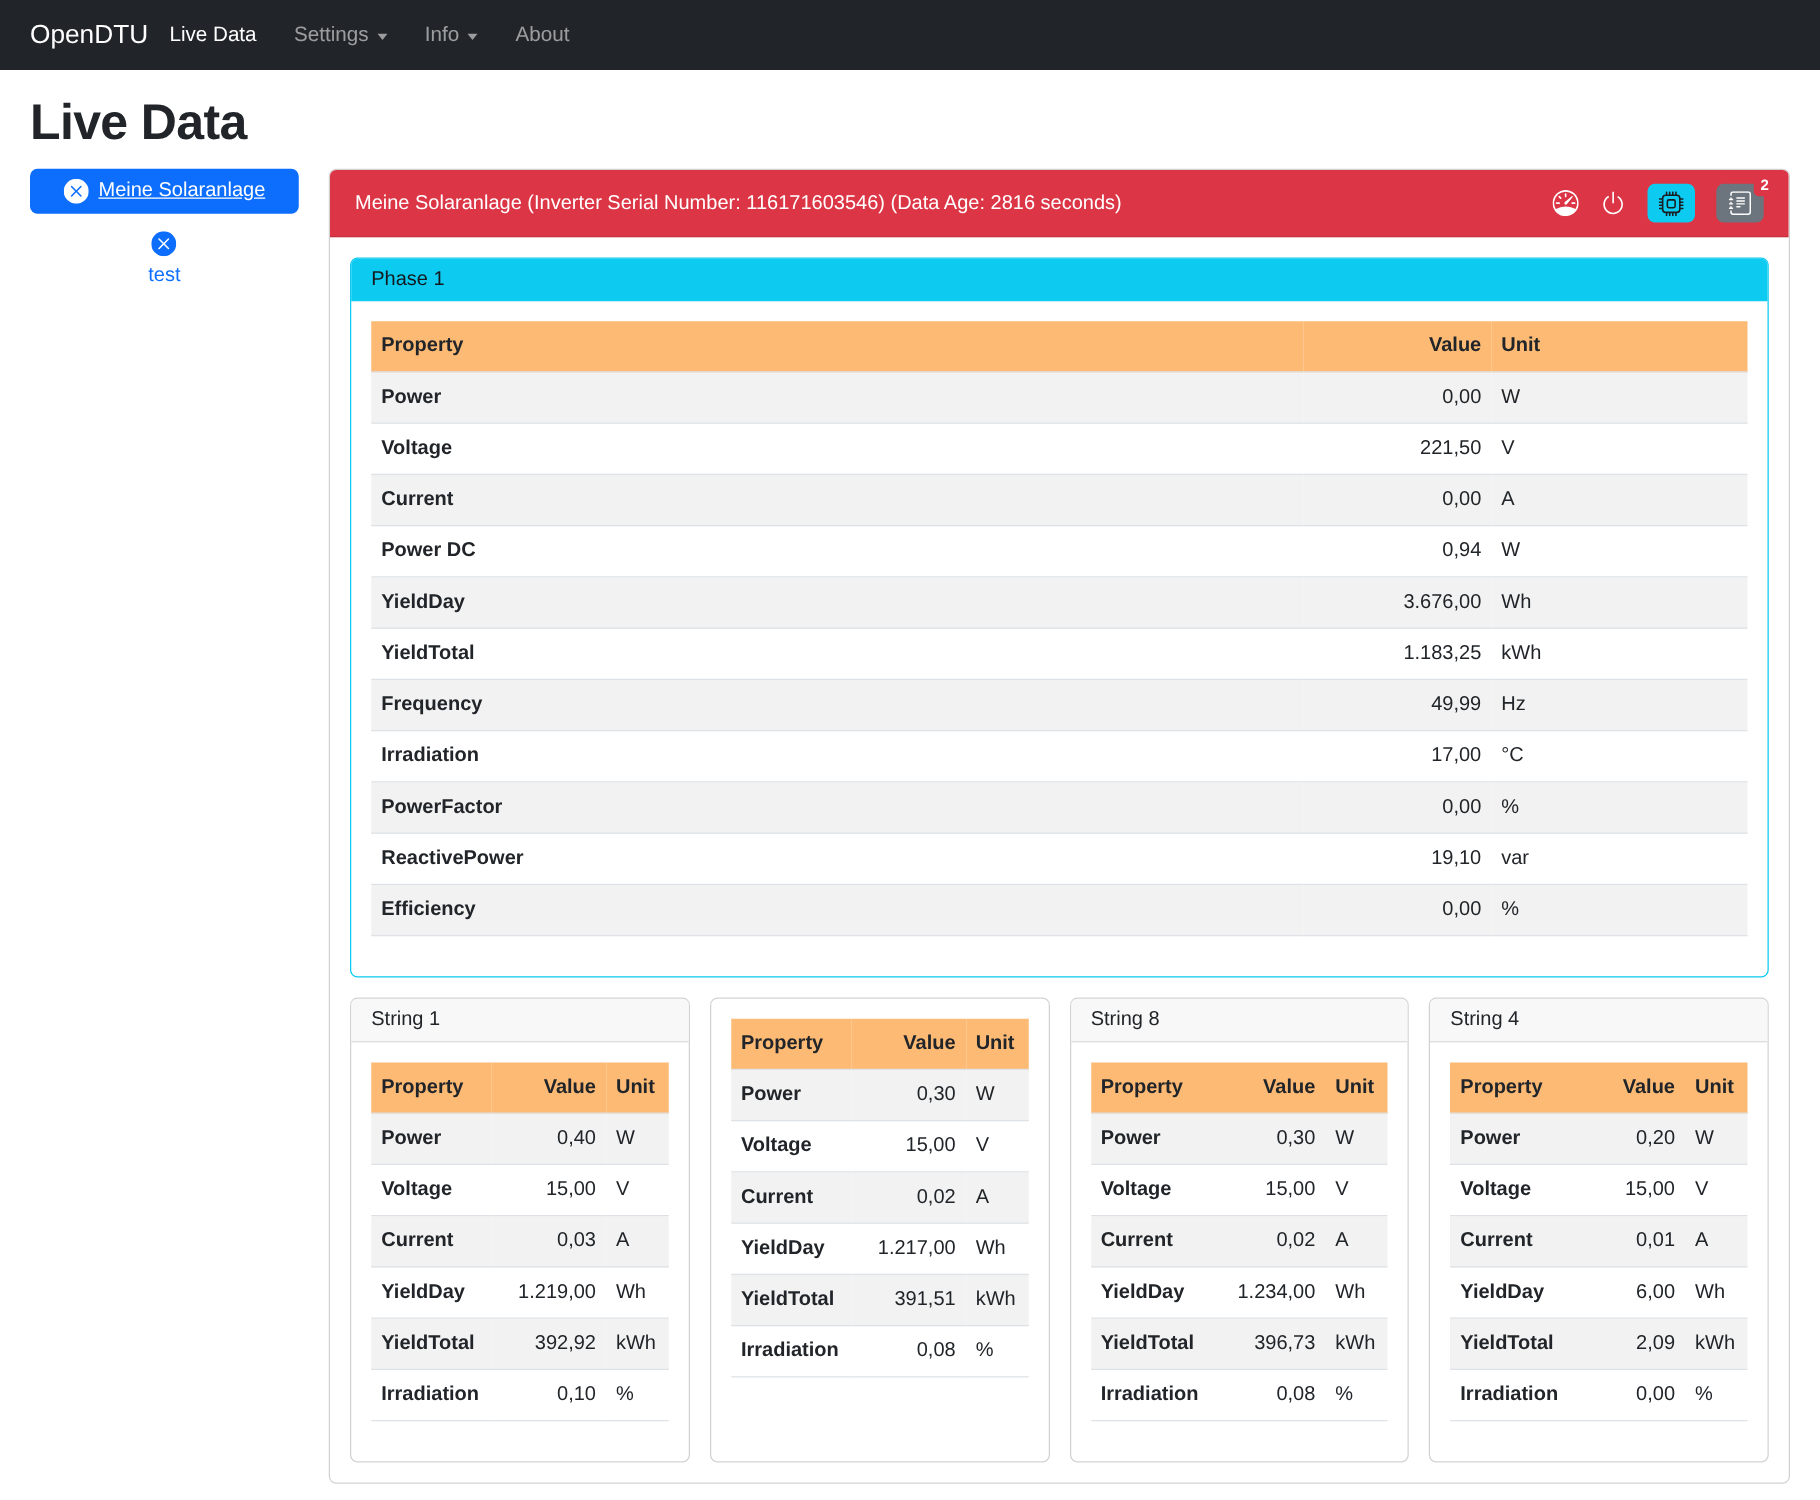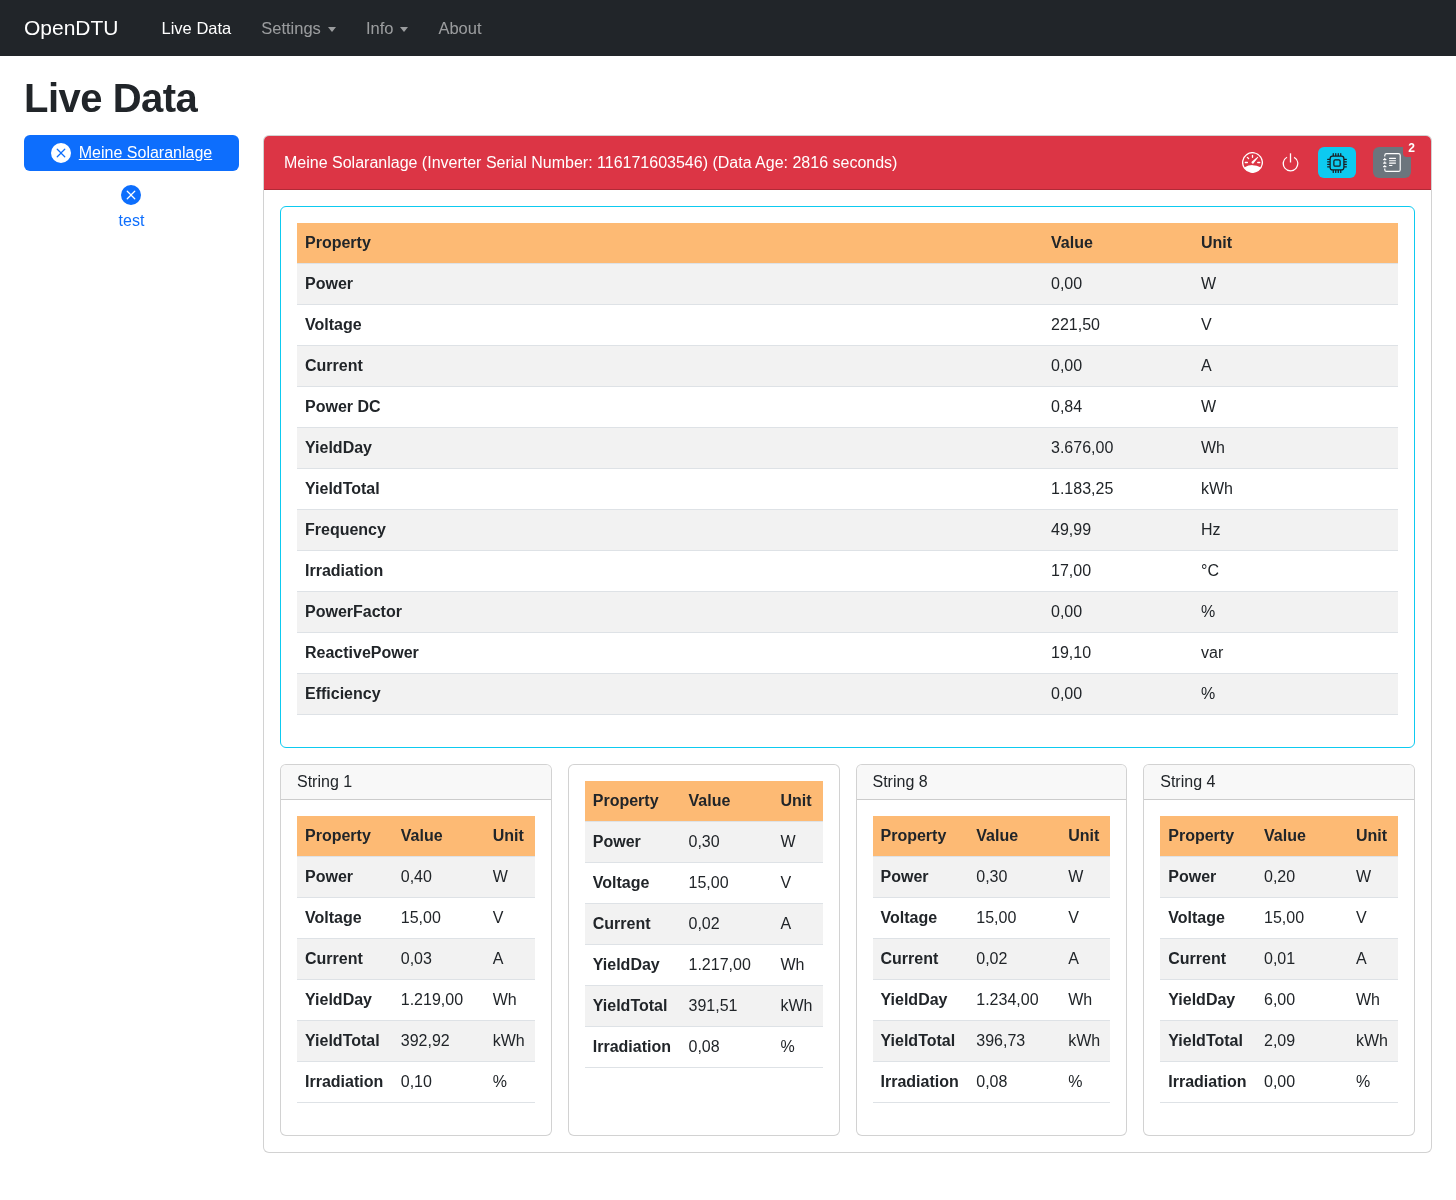--- a/index.html
+++ b/index.html
@@ -18,21 +18,21 @@
     height: 56px;
     display: flex;
     align-items: center;
     padding: 0 24px;
   }
   .brand {
     color: #fff;
     font-size: 21px;
     font-weight: 500;
     text-decoration: none;
-    margin-right: 28px;
+    margin-right: 2px;
     cursor: pointer;
   }
   .nav-links { display: flex; align-items: center; }
   .nav-link {
     color: rgba(255,255,255,.55);
     font-size: 16.5px;
     padding: 8px 15px;
     display: flex;
     align-items: center;
     gap: 7px;
@@ -184,21 +184,21 @@
   }
   .data th, .data td {
     padding: 8px;
     border-bottom: 1px solid #dee2e6;
     font-size: 16px;
     text-align: left;
     line-height: 1.5;
   }
   .data thead th { font-weight: 700; background: #fdba74; }
   .data td.prop { font-weight: 700; }
-  .data .val { text-align: left; }
+  .data .val { text-align: right; }
   .data tbody tr:nth-child(odd) td { background: #f2f2f2; }
   .phase-table th.val  { width: 150px; }
   .phase-table th.unit { width: 205px; }
   .string-table th.val  { width: 92px; }
   .string-table th.unit { width: 50px; }
 
   svg { display: block; }
 </style>
 </head>
 <body>
@@ -284,20 +284,21 @@
                 </svg>
             </span>
             <span class="badge">2</span>
           </button>
         </div>
       </div>
 
       <div class="inv-body">
 
         <div class="phase-card">
+          <div class="phase-header">Phase 1</div>
           <div class="phase-body">
             <table class="data phase-table">
               <thead>
                 <tr>
                   <th class="prop-h">Property</th>
                   <th class="val">Value</th>
                   <th class="unit">Unit</th>
                 </tr>
               </thead>
               <tbody id="phase-tbody">
@@ -311,21 +312,21 @@
                     <td class="val">221,50</td>
                     <td class="unit">V</td>
                   </tr>
                   <tr>
                     <td class="prop">Current</td>
                     <td class="val">0,00</td>
                     <td class="unit">A</td>
                   </tr>
                   <tr>
                     <td class="prop">Power DC</td>
-                    <td class="val">0,84</td>
+                    <td class="val">0,94</td>
                     <td class="unit">W</td>
                   </tr>
                   <tr>
                     <td class="prop">YieldDay</td>
                     <td class="val">3.676,00</td>
                     <td class="unit">Wh</td>
                   </tr>
                   <tr>
                     <td class="prop">YieldTotal</td>
                     <td class="val">1.183,25</td>

